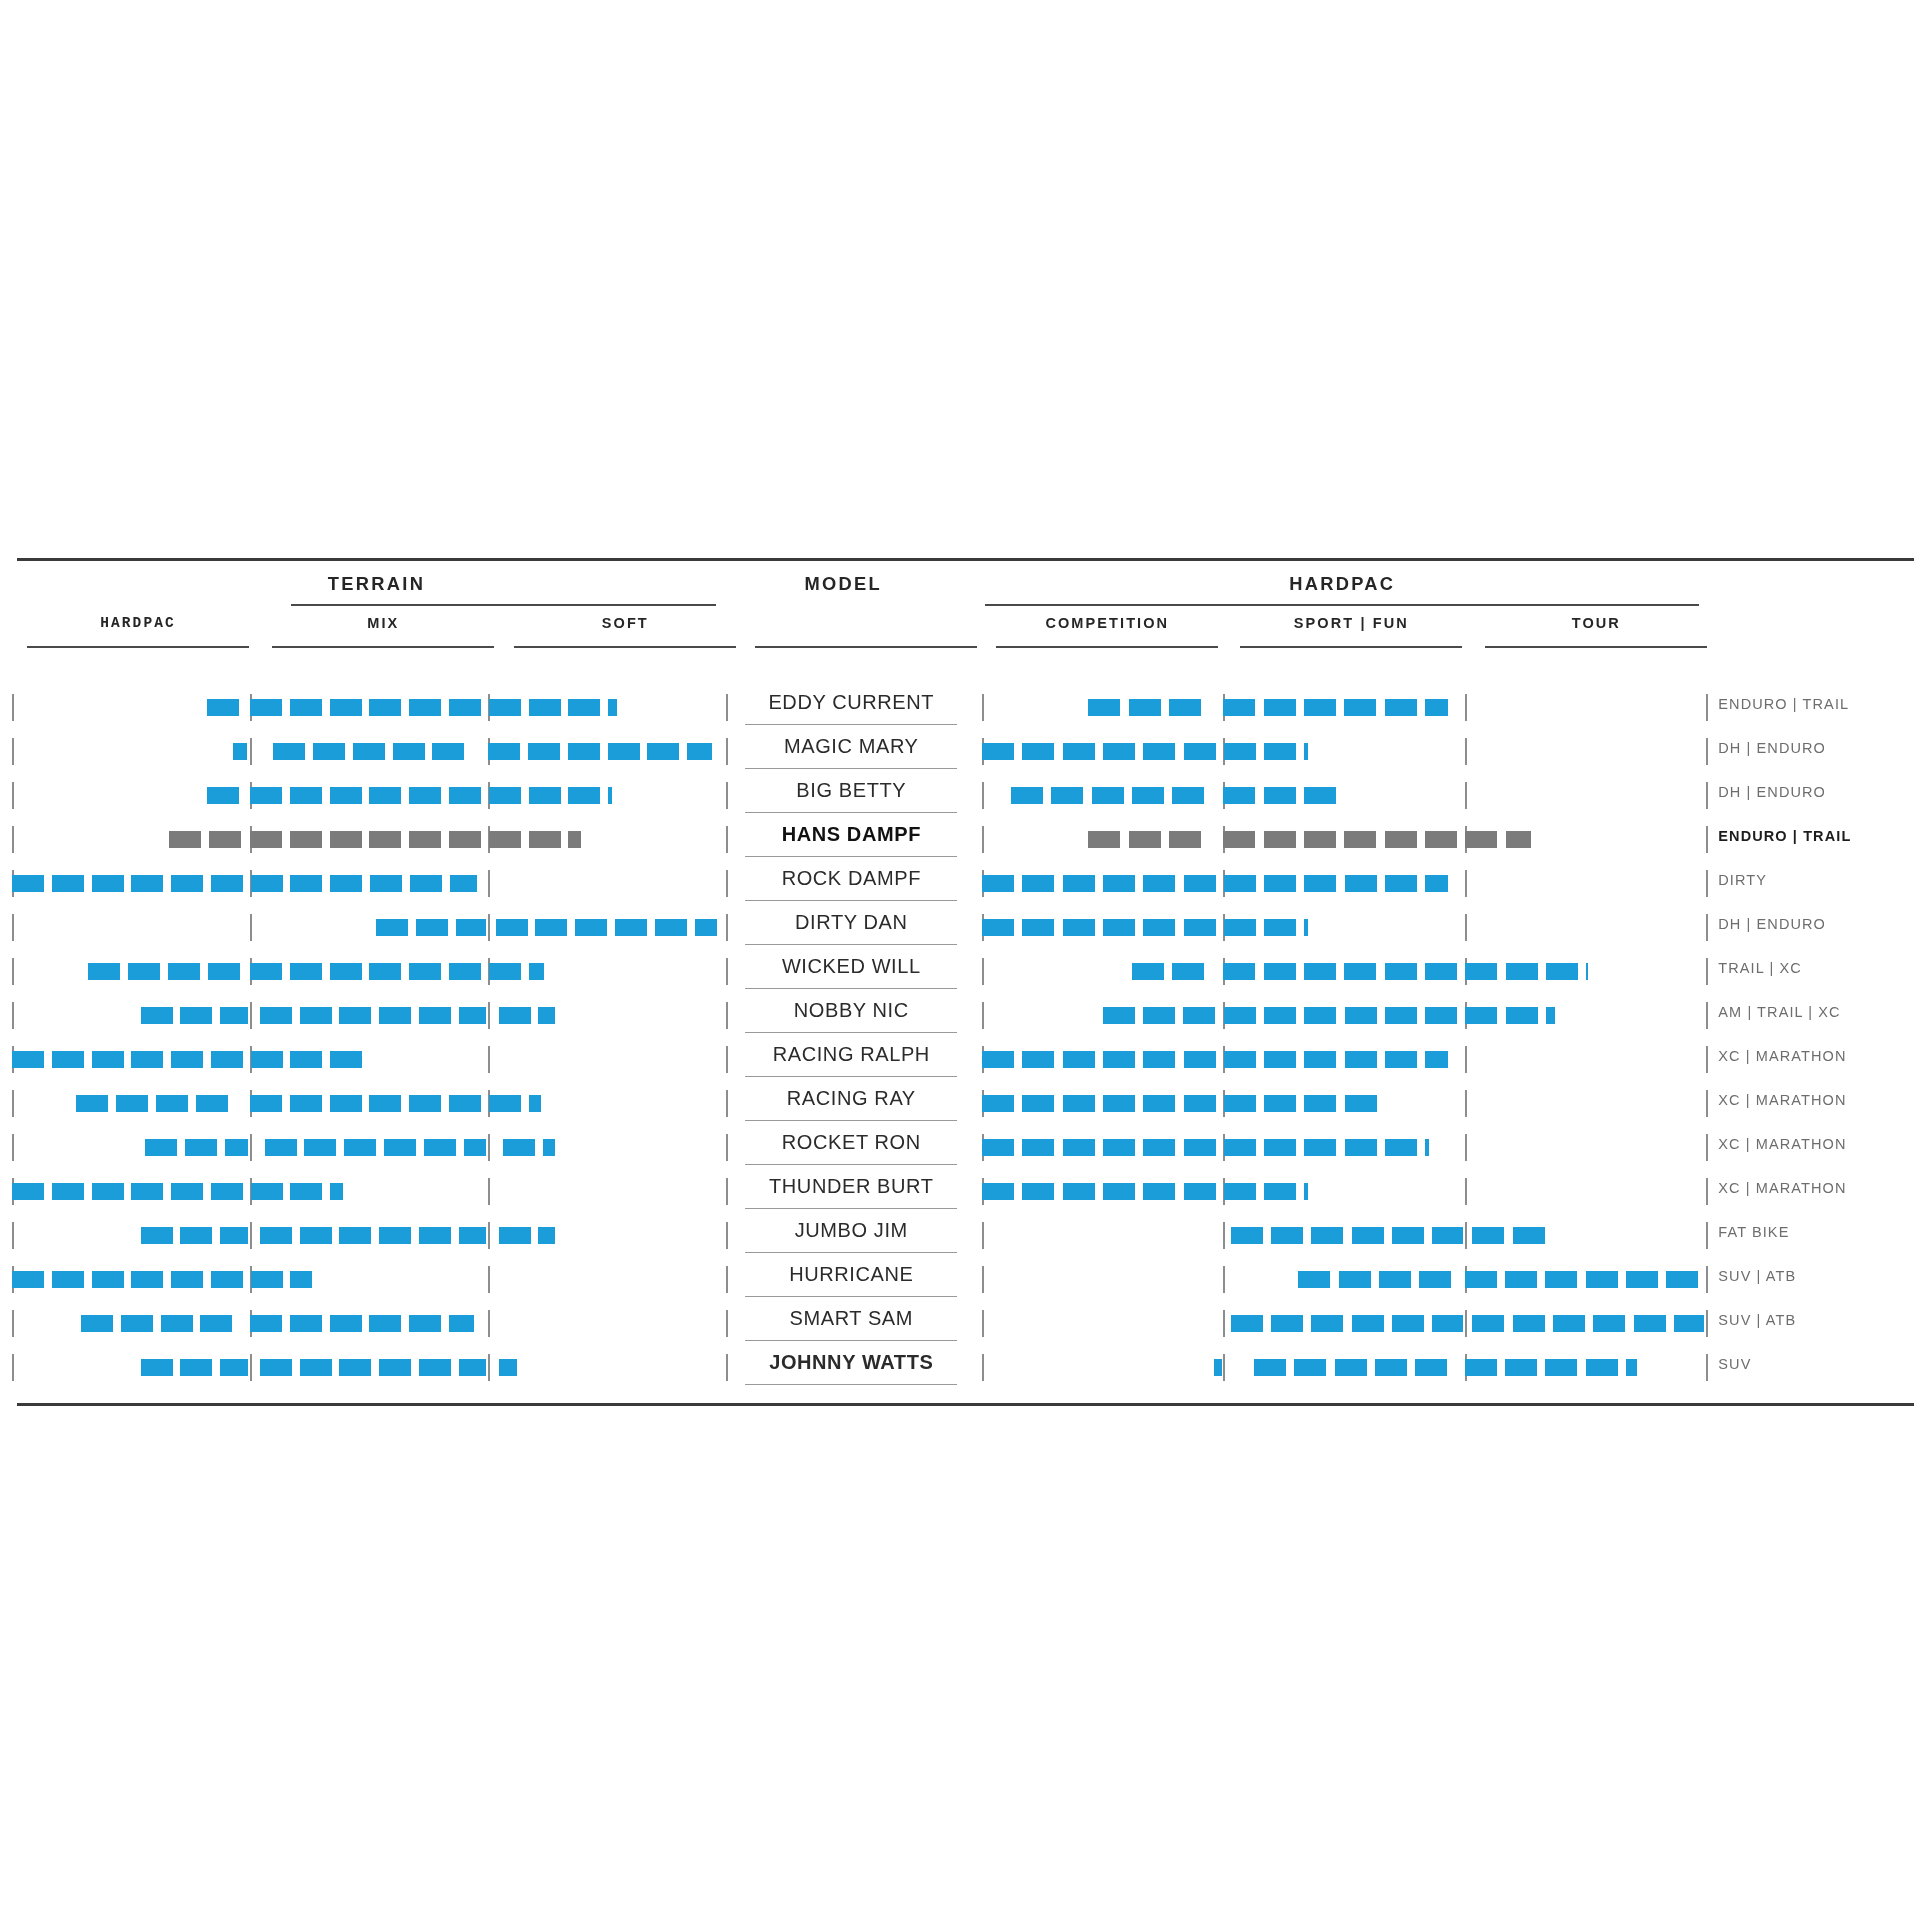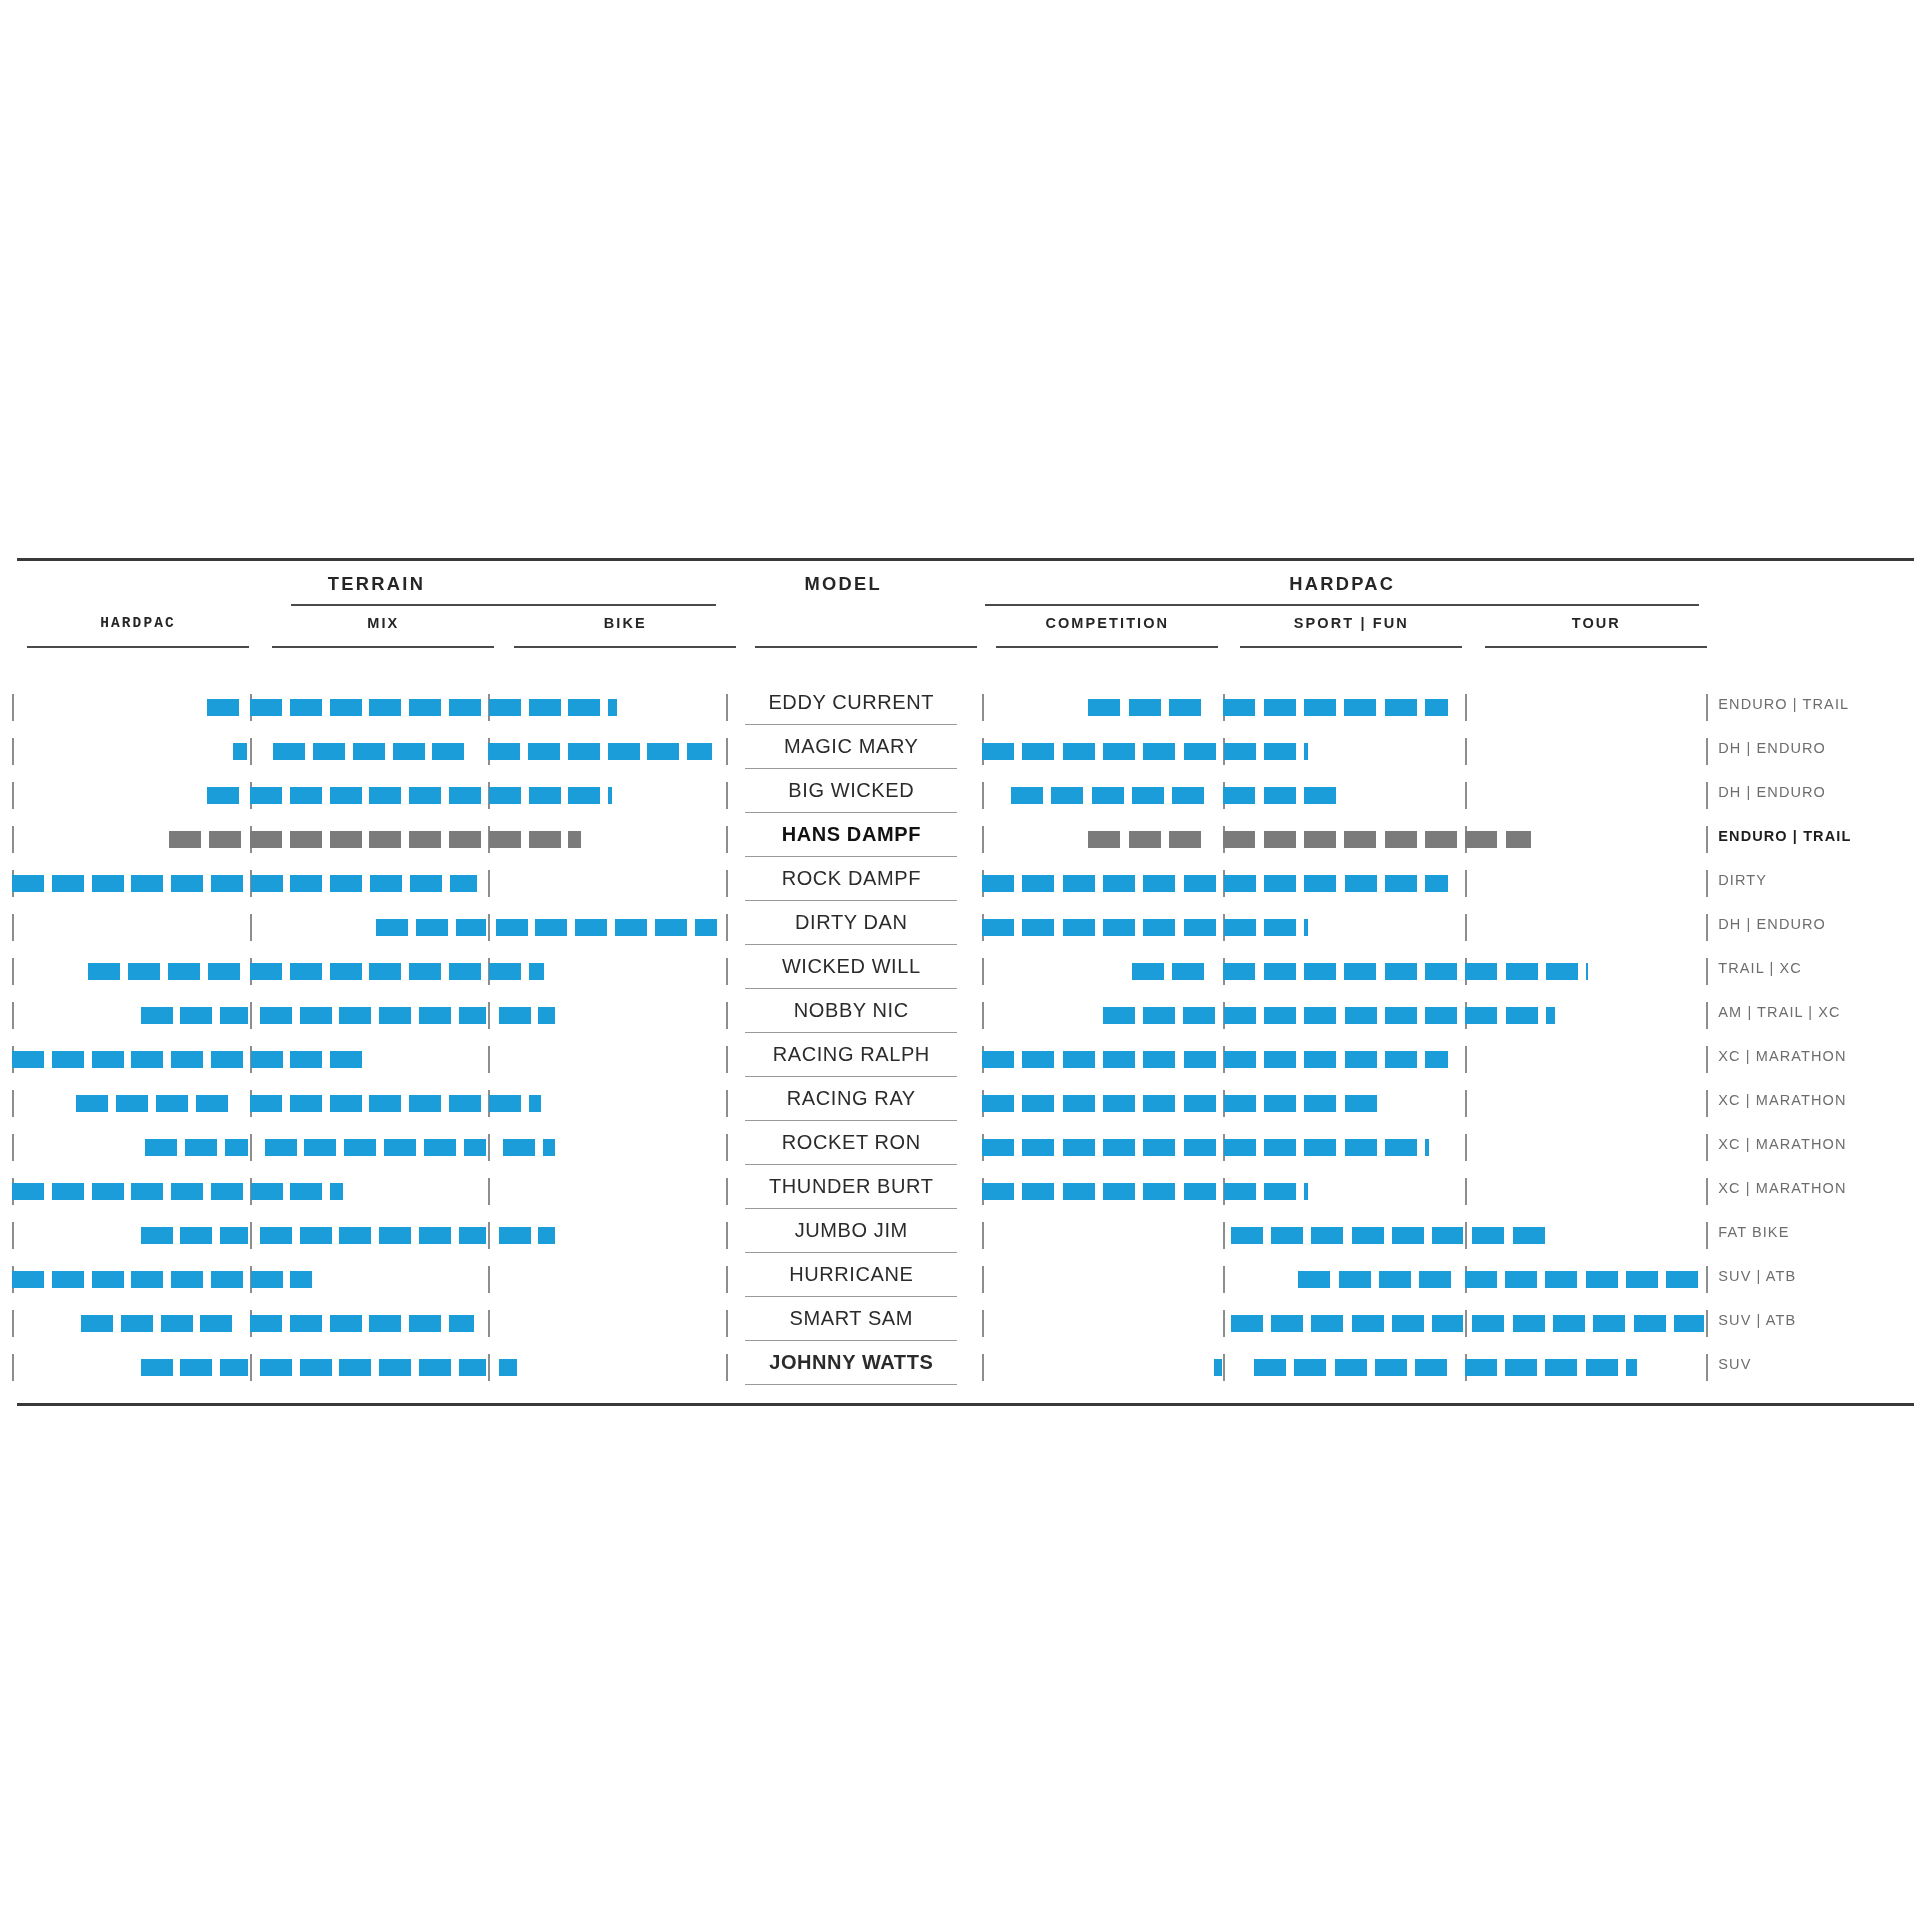--- a/index.html
+++ b/index.html
@@ -117,21 +117,21 @@
       <div class="lbl" style="left:966px;width:714px;">HARDPAC</div>
     </div>
 
     <div class="band2">
       <div class="lbl" style="left:7.7px;width:222px;font-family:Liberation Mono, monospace;">HARDPAC</div>
       <div class="underline" style="left:7.7px;width:222px;"></div>
 
       <div class="lbl" style="left:253px;width:222px;">MIX</div>
       <div class="underline" style="left:253px;width:222px;"></div>
 
-      <div class="lbl" style="left:495px;width:222px;">BIKE</div>
+      <div class="lbl" style="left:495px;width:222px;">SOFT</div>
       <div class="underline" style="left:495px;width:222px;"></div>
 
       <div class="underline" style="left:736px;width:222px;"></div>
 
       <div class="lbl" style="left:977px;width:222px;">COMPETITION</div>
       <div class="underline" style="left:977px;width:222px;"></div>
 
       <div class="lbl" style="left:1221px;width:222px;">SPORT | FUN</div>
       <div class="underline" style="left:1221px;width:222px;"></div>
 
@@ -240,21 +240,21 @@
             <div class="tick" style="left: 724px;"></div>
             <div class="seg" style="left: 29px; width: 32px;"></div>
             <div class="seg" style="left: 69px; width: 32px;"></div>
             <div class="seg" style="left: 110px; width: 32px;"></div>
             <div class="seg" style="left: 150px; width: 32px;"></div>
             <div class="seg" style="left: 190px; width: 32px;"></div>
             <div class="seg" style="left: 241px; width: 32px;"></div>
             <div class="seg" style="left: 282px; width: 32px;"></div>
             <div class="seg" style="left: 322px; width: 32px;"></div>
           </div>
-          <div class="model" style="left: 721px; width: 222px;">BIG WICKED</div>
+          <div class="model" style="left: 721px; width: 222px;">BIG BETTY</div>
           <div class="model-underline" style="left: 726px; width: 212px; top: 38px;"></div>
           <div class="purpose" style="left: 1699px;">DH | ENDURO</div>
         </div>
         <div class="row">
           <div class="barzone" style="left: -7.7px; width: 714px;">
             <div class="tick" style="left: 0px;"></div>
             <div class="tick" style="left: 238px;"></div>
             <div class="tick" style="left: 476px;"></div>
             <div class="tick" style="left: 714px;"></div>
             <div class="seg grey" style="left: 157px; width: 32px;"></div>

